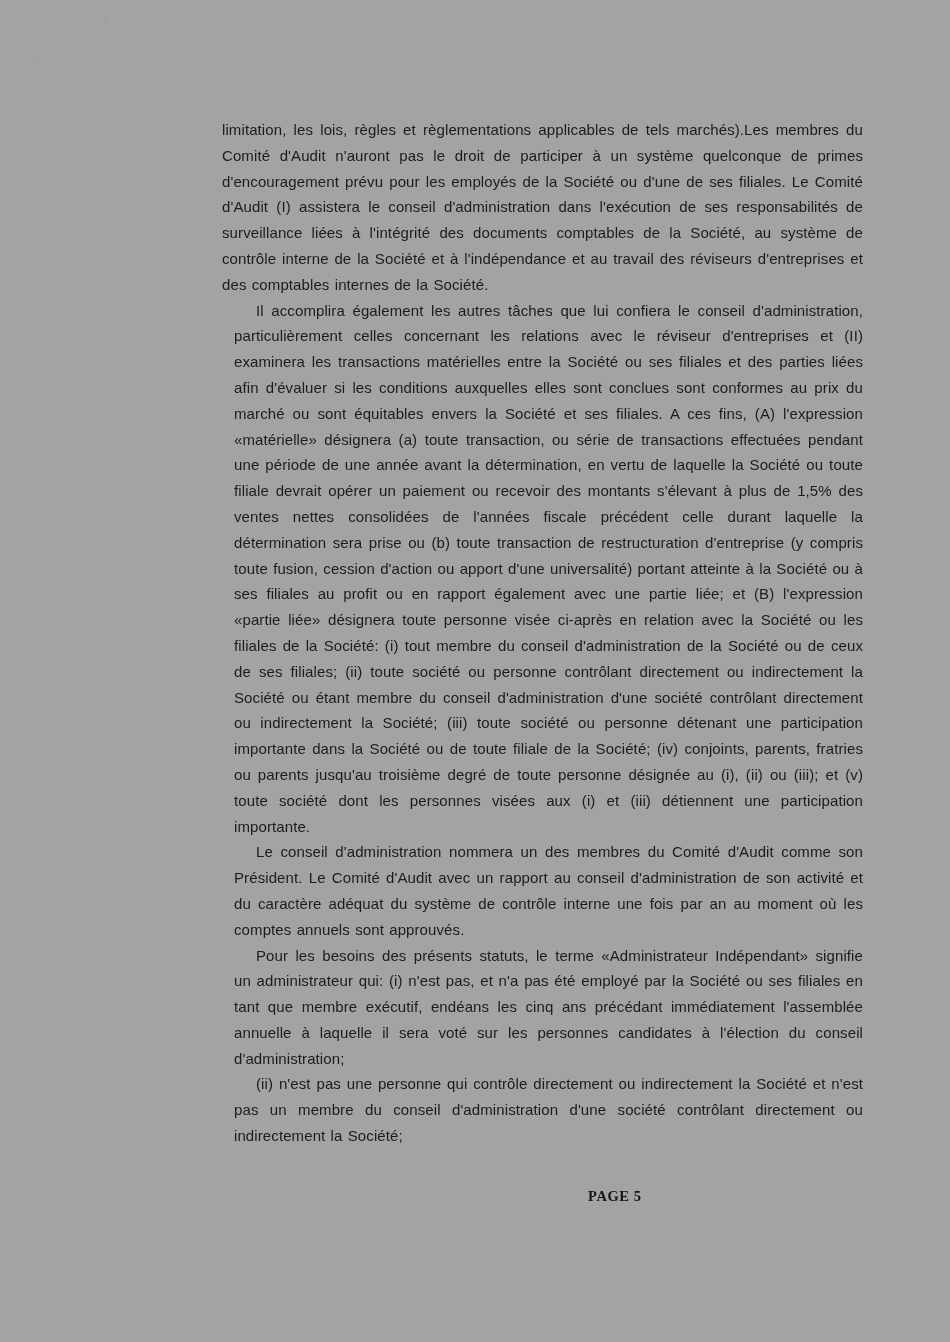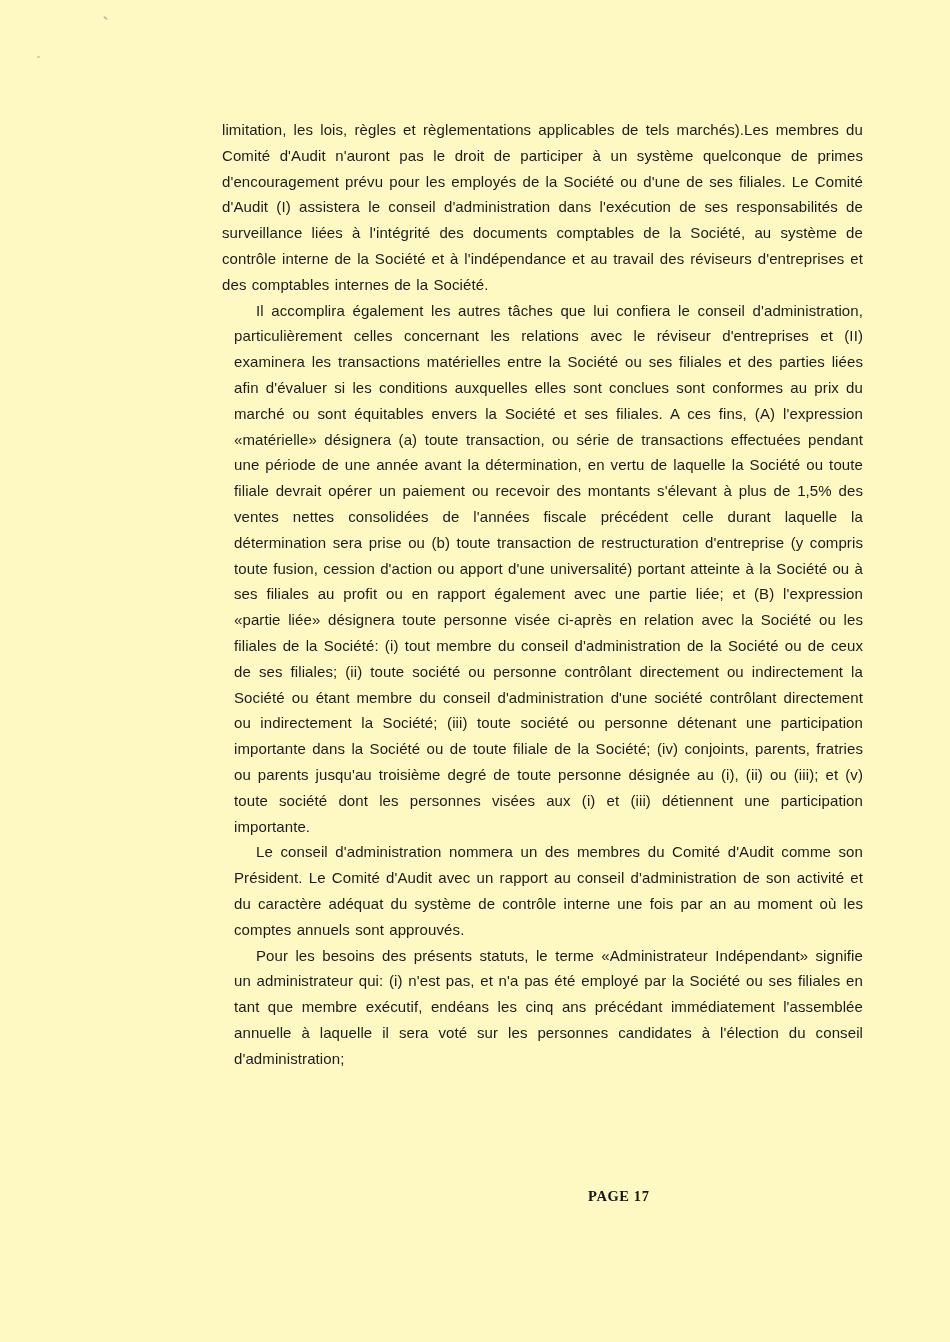--- a/index.html
+++ b/index.html
@@ -11,21 +11,21 @@
     height: 1342px;
     background: #ffffff;
     font-family: "Liberation Sans", sans-serif;
     position: relative;
     color: #1d1d1d;
     overflow: hidden;
   }
   .sheet {
     position: absolute;
     inset: 0;
-    background: #fef9c3;
+    background: #a3a3a3;
   }
   .text-block {
     position: absolute;
     left: 222px;
     top: 117px;
     width: 641px;
     font-size: 15px;
     line-height: 25.8px;
     text-align: justify;
     color: #1c1c1c;
@@ -76,17 +76,18 @@
 <div class="sheet">
 
   <span class="artifact a1"></span>
   <span class="artifact a2"></span>
 
   <div class="text-block">
     <p class="para">limitation, les lois, règles et règlementations applicables de tels marchés).Les membres du Comité d'Audit n'auront pas le droit de participer à un système quelconque de primes d'encouragement prévu pour les employés de la Société ou d'une de ses filiales. Le Comité d'Audit (I) assistera le conseil d'administration dans l'exécution de ses responsabilités de surveillance liées à l'intégrité des documents comptables de la Société, au système de contrôle interne de la Société et à l'indépendance et au travail des réviseurs d'entreprises et des comptables internes de la Société.</p>
     <p class="para indent">Il accomplira également les autres tâches que lui confiera le conseil d'administration, particulièrement celles concernant les relations avec le réviseur d'entreprises et (II) examinera les transactions matérielles entre la Société ou ses filiales et des parties liées afin d'évaluer si les conditions auxquelles elles sont conclues sont conformes au prix du marché ou sont équitables envers la Société et ses filiales. A ces fins, (A) l'expression «matérielle» désignera (a) toute transaction, ou série de transactions effectuées pendant une période de une année avant la détermination, en vertu de laquelle la Société ou toute filiale devrait opérer un paiement ou recevoir des montants s'élevant à plus de 1,5% des ventes nettes consolidées de l'années fiscale précédent celle durant laquelle la détermination sera prise ou (b) toute transaction de restructuration d'entreprise (y compris toute fusion, cession d'action ou apport d'une universalité) portant atteinte à la Société ou à ses filiales au profit ou en rapport également avec une partie liée; et (B) l'expression «partie liée» désignera toute personne visée ci-après en relation avec la Société ou les filiales de la Société: (i) tout membre du conseil d'administration de la Société ou de ceux de ses filiales; (ii) toute société ou personne contrôlant directement ou indirectement la Société ou étant membre du conseil d'administration d'une société contrôlant directement ou indirectement la Société; (iii) toute société ou personne détenant une participation importante dans la Société ou de toute filiale de la Société; (iv) conjoints, parents, fratries ou parents jusqu'au troisième degré de toute personne désignée au (i), (ii) ou (iii); et (v) toute société dont les personnes visées aux (i) et (iii) détiennent une participation importante.</p>
     <p class="para indent">Le conseil d'administration nommera un des membres du Comité d'Audit comme son Président. Le Comité d'Audit avec un rapport au conseil d'administration de son activité et du caractère adéquat du système de contrôle interne une fois par an au moment où les comptes annuels sont approuvés.</p>
     <p class="para indent">Pour les besoins des présents statuts, le terme «Administrateur Indépendant» signifie un administrateur qui: (i) n'est pas, et n'a pas été employé par la Société ou ses filiales en tant que membre exécutif, endéans les cinq ans précédant immédiatement l'assemblée annuelle à laquelle il sera voté sur les personnes candidates à l'élection du conseil d'administration;</p>
+    <p class="para indent">(ii) n'est pas une personne qui contrôle directement ou indirectement la Société et n'est pas un membre du conseil d'administration d'une société contrôlant directement ou indirectement la Société;</p>
   </div>
 
-  <div class="footer">PAGE 17</div>
+  <div class="footer">PAGE 5</div>
 
 </div>
 
 </body></html>

